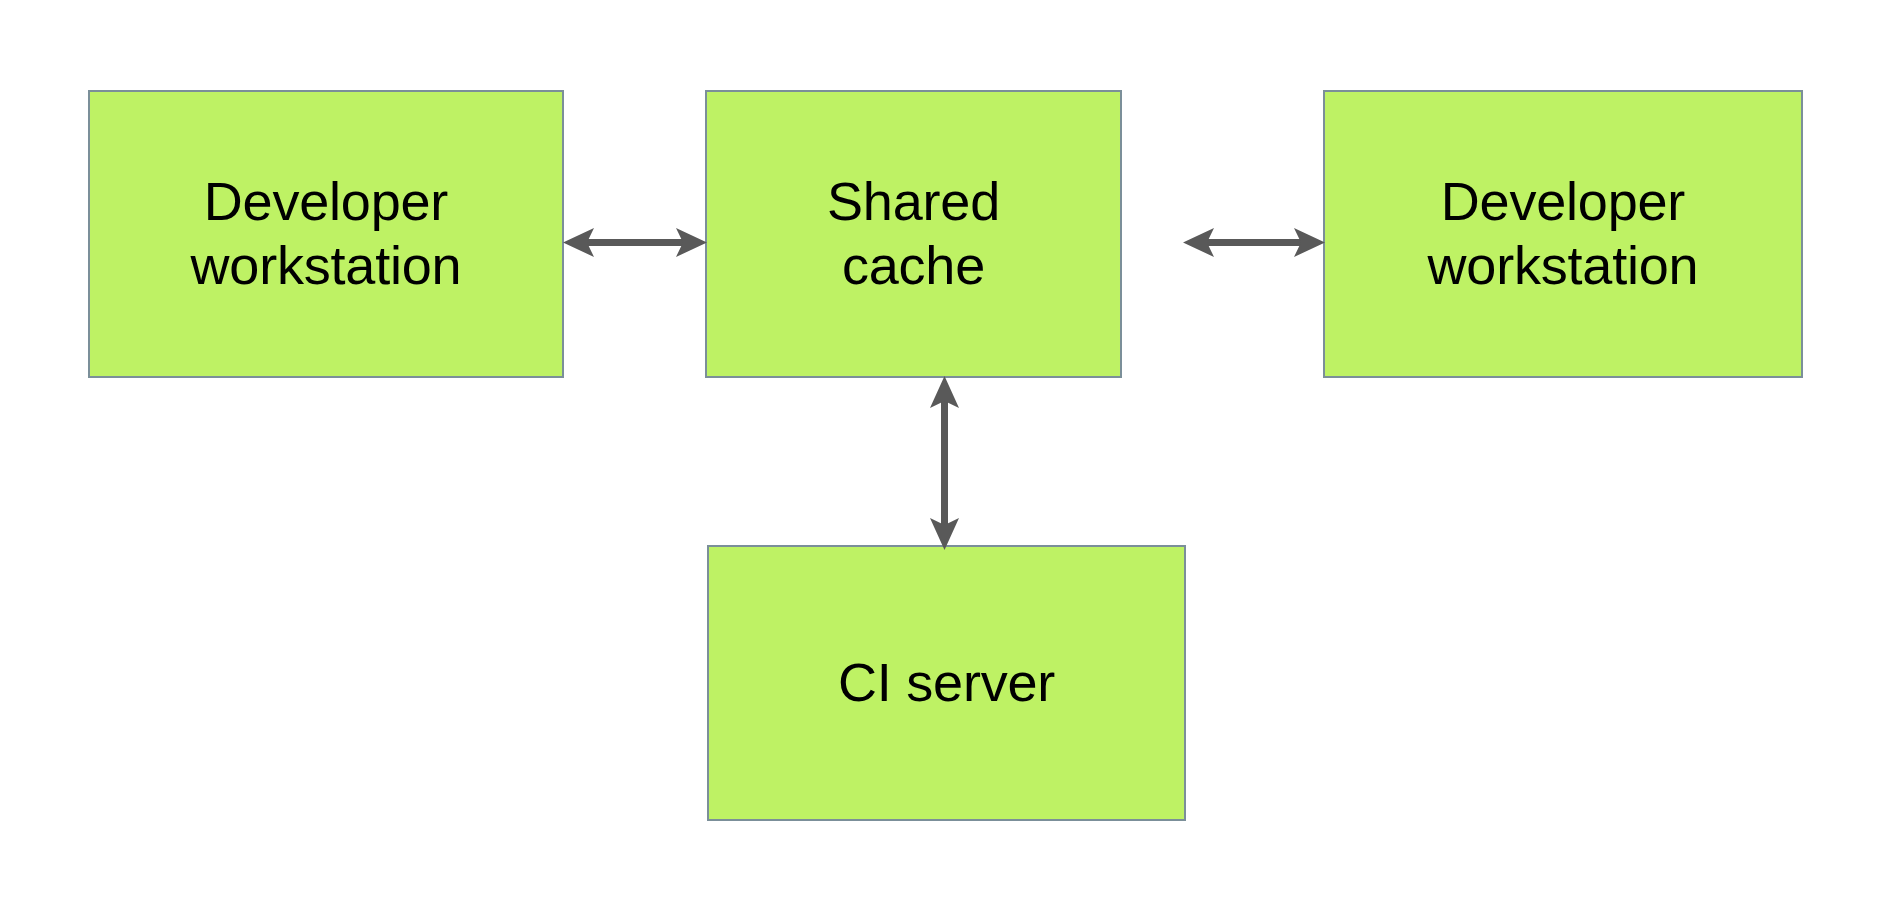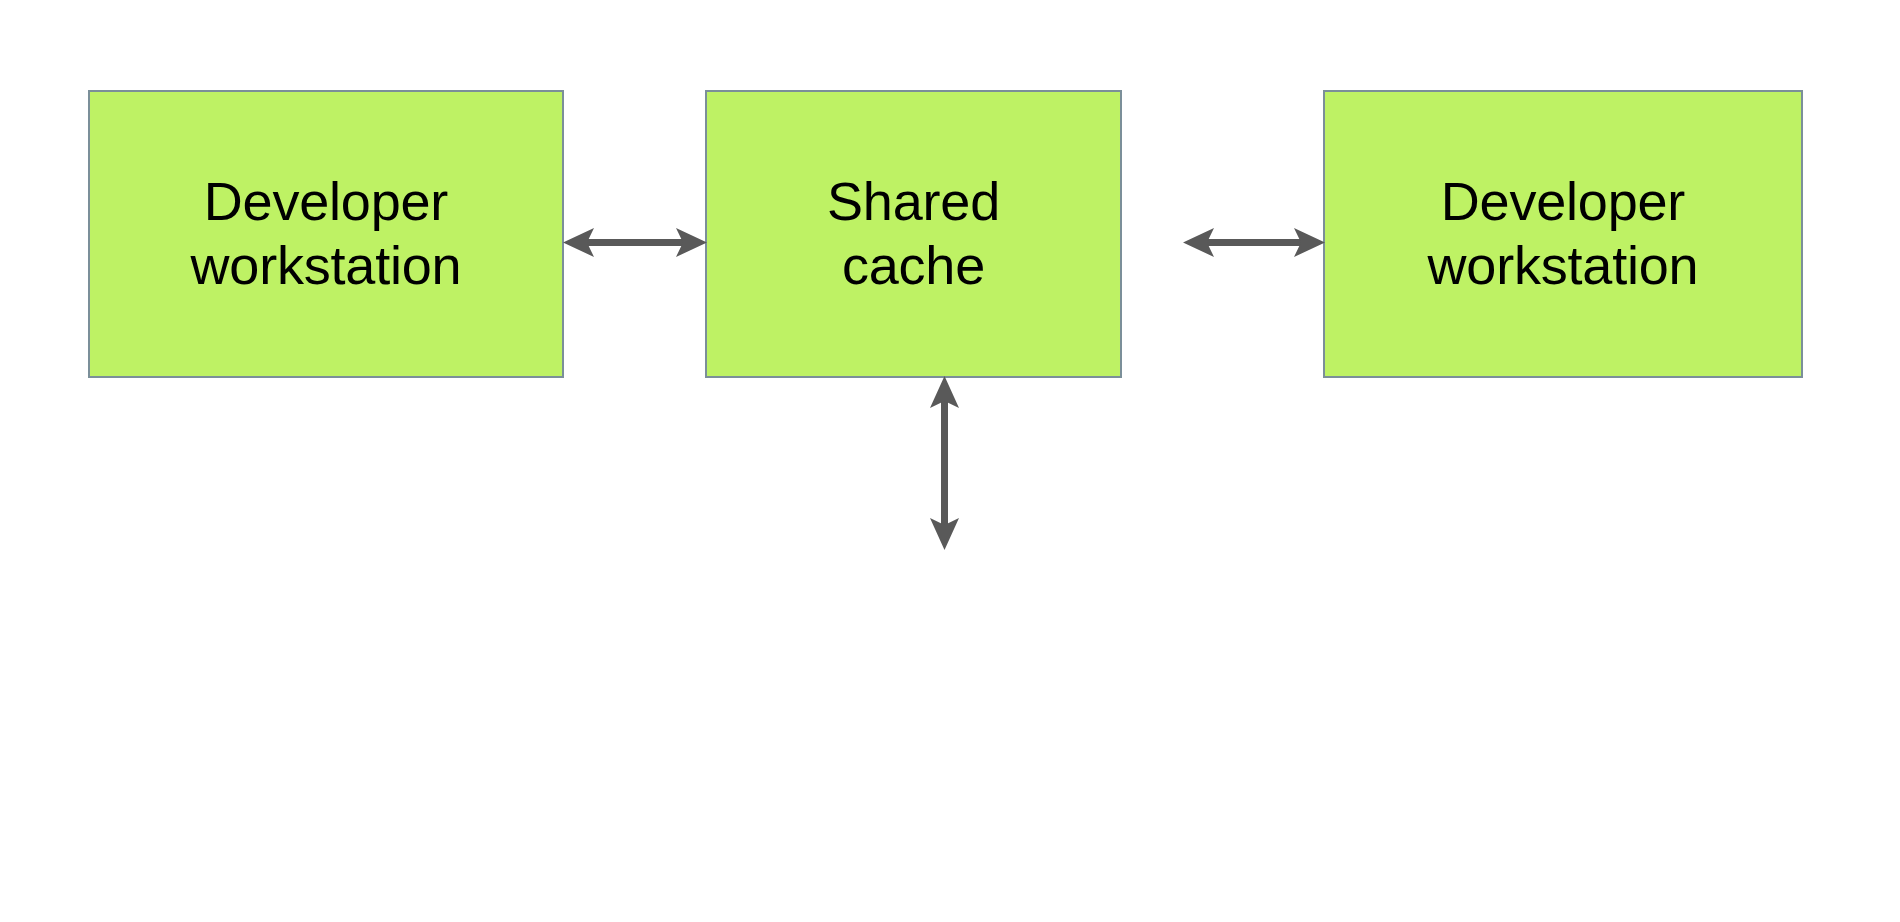--- a/index.html
+++ b/index.html
@@ -66,20 +66,23 @@
   <div class="node-box" id="node-shared">
     <span class="node-label">Shared
 cache</span>
   </div>
 
   <div class="node-box" id="node-dev-right">
     <span class="node-label">Developer
 workstation</span>
   </div>
 
+  <div class="node-box" id="node-ci">
+    <span class="node-label">CI server</span>
+  </div>
 
   <svg class="connector" id="conn-left-shared" viewBox="0 0 150 86" width="150" height="86">
     <g fill="#595959" stroke="none">
       <rect x="26" y="39" width="98" height="7"></rect>
       <path d="M 3 42.5 L 34 28 L 27 42.5 L 34 57 Z"></path>
       <path d="M 147 42.5 L 116 28 L 123 42.5 L 116 57 Z"></path>
     </g>
   </svg>
 
   <svg class="connector" id="conn-shared-right" viewBox="0 0 148 86" width="148" height="86">

